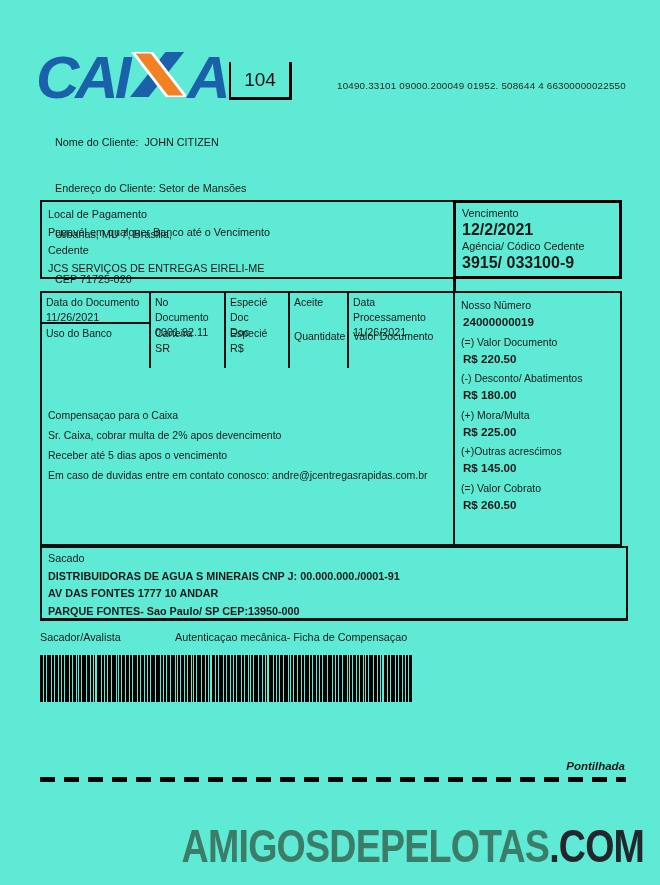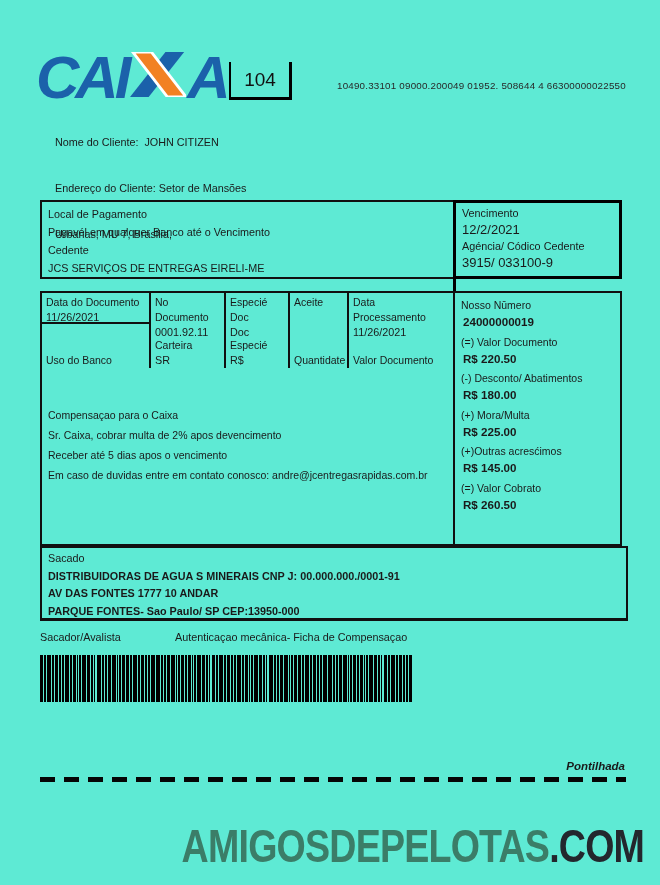--- a/index.html
+++ b/index.html
@@ -15,29 +15,29 @@
     display:flex;align-items:center;justify-content:center;font-size:19px;color:#111;}
   .digitable{position:absolute;left:337px;top:80px;font-size:9.8px;color:#282828;letter-spacing:.2px;}
   .client-info{position:absolute;left:55px;top:105px;font-size:10.8px;line-height:15.2px;white-space:pre-wrap;}
 
   
   .box1{position:absolute;left:40px;top:200px;width:582px;height:79px;display:flex;}
   .box1-left{width:415px;box-sizing:border-box;border:2px solid #101010;padding:3px 6px 0 6px;
     font-size:10.8px;line-height:18px;}
   .box1-right{flex:1;box-sizing:border-box;border:3px solid #000;margin-left:-2px;padding:2px 6px 0 6px;
     font-size:10.8px;line-height:16.5px;}
-  .bval{font-weight:normal;font-size:13px;}
+  .bval{font-weight:bold;font-size:16px;}
   .bridge{position:absolute;left:453px;top:278px;width:3px;height:14px;background:#000;}
 
   
   .box2{position:absolute;left:40px;top:291px;width:582px;height:255px;box-sizing:border-box;
     border:2px solid #101010;display:flex;}
   .box2-left{width:411px;box-sizing:border-box;display:flex;flex-direction:column;}
   .cols{display:flex;height:75px;}
-  .col{box-sizing:border-box;border-right:2px solid #101010;display:flex;flex-direction:column;justify-content:space-between;}
+  .col{box-sizing:border-box;border-right:2px solid #101010;display:flex;flex-direction:column;}
   .col:last-child{border-right:none;}
   .col-1{width:109px;}.col-2{width:75px;}.col-3{width:64px;}.col-4{width:59px;}.col-5{flex:1;}
   .cell{padding:2px 4px 0 4px;}
   .cell.top{height:31px;box-sizing:border-box;}
   .col-1 .cell.top{border-bottom:2px solid #101010;}
   .c-label{font-size:10.5px;line-height:15px;}
   .c-value{font-size:10.8px;line-height:15px;}
   .instructions{padding:37px 8px 0 6px;font-size:10.5px;line-height:20px;}
   .box2-right{flex:1;box-sizing:border-box;border-left:2px solid #101010;padding:4px 6px 0 6px;
     display:flex;flex-direction:column;}
@@ -85,20 +85,21 @@
   <div class="bank-code-box">
     <span>104</span>
   </div>
 
   <div class="digitable">10490.33101 09000.200049 01952. 508644 4 66300000022550</div>
 
   <div class="client-info">
     <div>Nome do Cliente:  JOHN CITIZEN</div>
     <div>Endereço do Cliente: Setor de Mansões</div>
     <div>Urbanas, MU 7, Brasilia,</div>
+    <div>CEP 71725-020</div>
   </div>
 
   <div class="box1">
     <div class="box1-left">
       <div>Local de Pagamento</div>
       <div>Pagavél  em qualquer Banco até o Vencimento</div>
       <div>Cedente</div>
       <div>JCS SERVIÇOS DE ENTREGAS EIRELI-ME</div>
     </div>
     <div class="box1-right">

